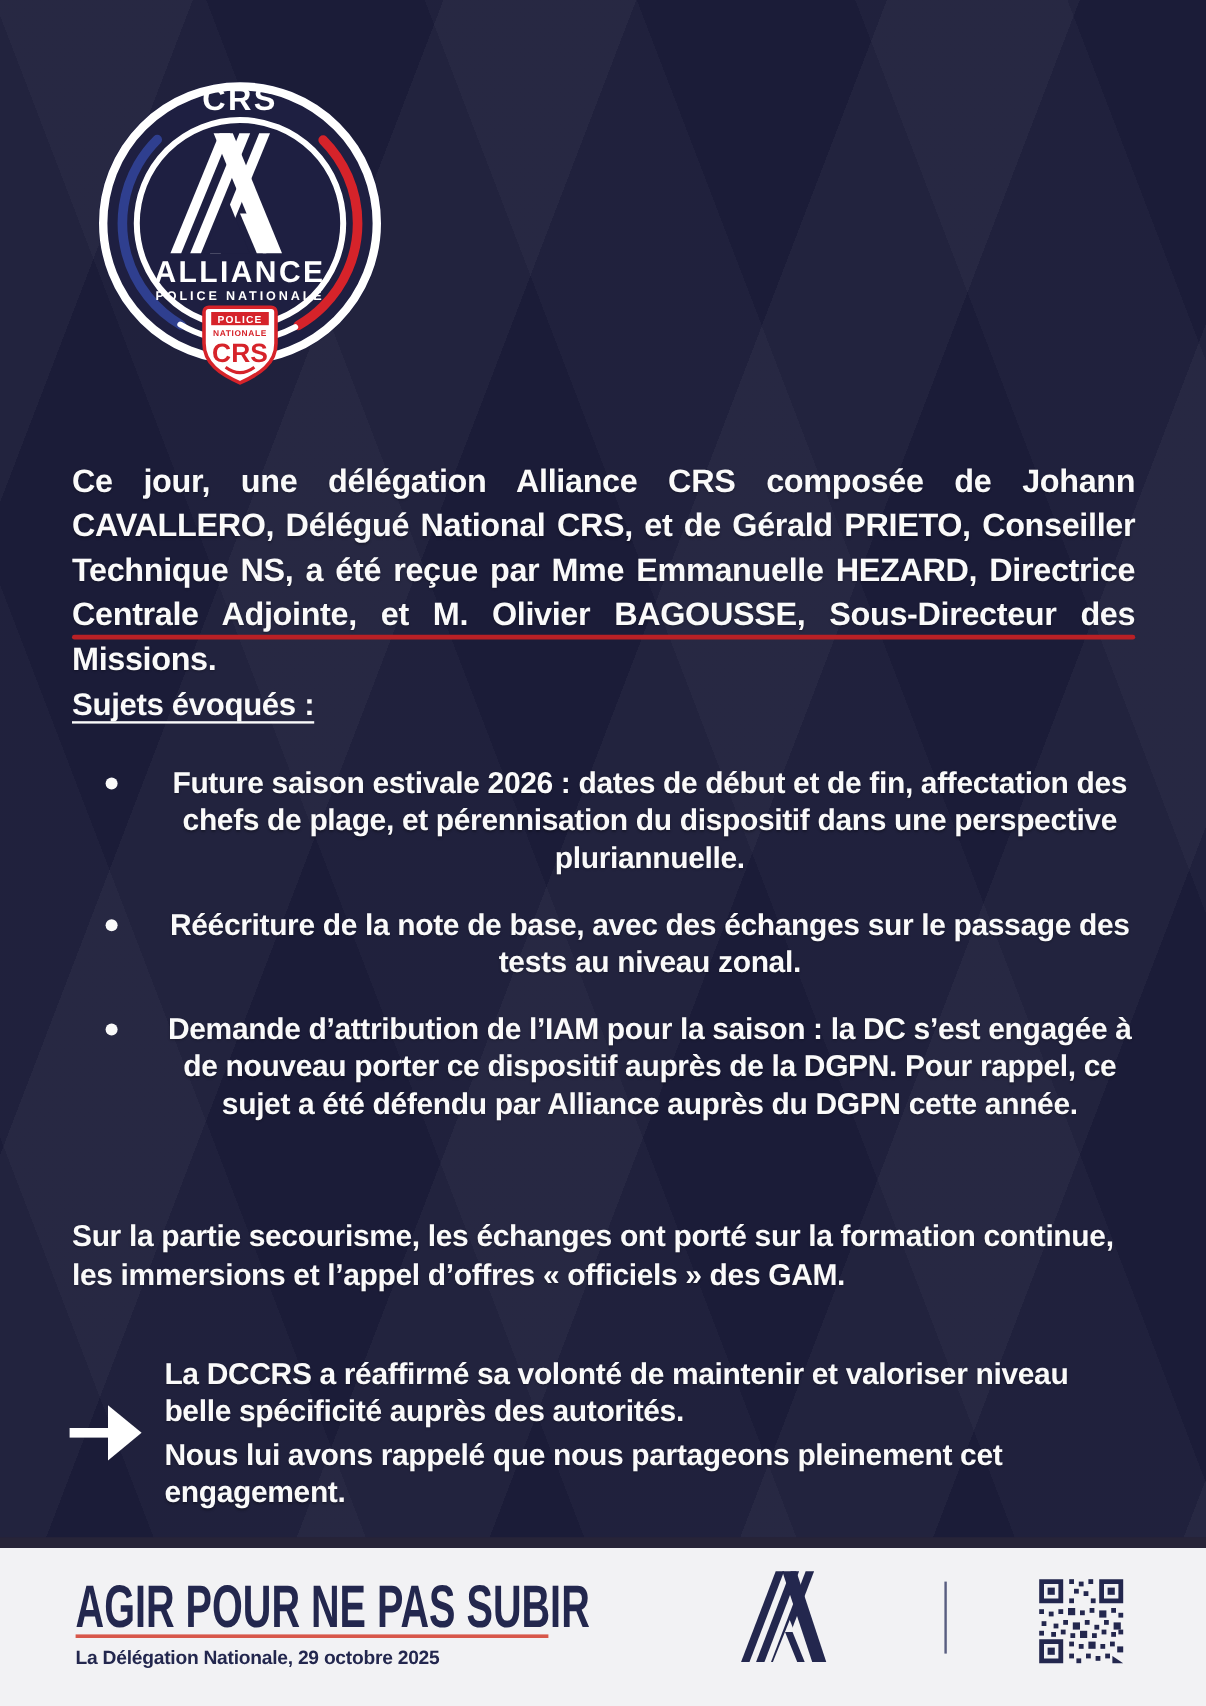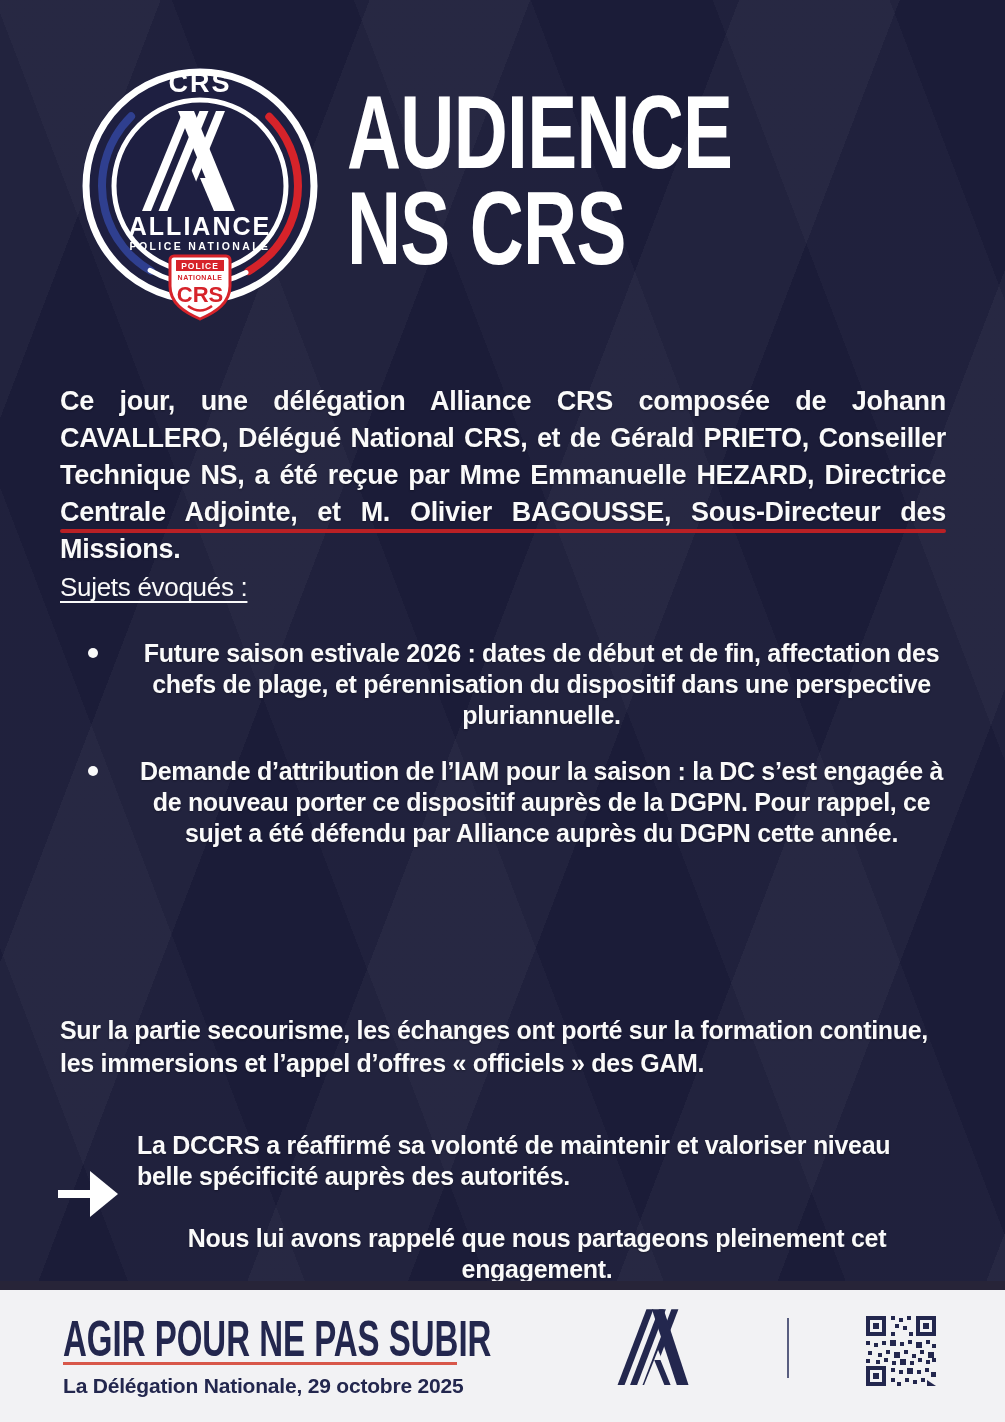--- a/index.html
+++ b/index.html
@@ -23,46 +23,46 @@
   .logo-wrap { left:70px; top:58px; width:262px; height:272px; }
 
   .title { left:347px; top:84px; line-height:96px; font-weight:900;
            font-size:104px; letter-spacing:-1px; color:#ffffff; }
 
   .intro { left:60px; top:383px; width:886px; font-size:27px; font-weight:700;
            line-height:37px; text-align:justify; letter-spacing:-0.3px;
            text-shadow:0 1px 2px rgba(0,0,0,.30); }
   .redline { left:60px; top:529px; width:886px; height:4px; background:#b92025; border-radius:2px; }
 
-  .subjects-heading { left:60px; top:572px; font-size:26px; font-weight:400;
+  .subjects-heading { left:60px; top:572px; font-size:26px; font-weight:700;
            text-decoration:underline; text-underline-offset:5px; letter-spacing:-0.3px; }
 
   .bullets { left:60px; top:638px; width:886px; list-style:none; }
   .bullets li { position:relative; padding-left:77px; font-size:25px; font-weight:700;
            line-height:31px; margin-bottom:25px; letter-spacing:-0.3px;
            text-shadow:0 1px 2px rgba(0,0,0,.30);text-align:center; }
   .bullets li::before { content:""; position:absolute; left:28px; top:10px;
            width:10px; height:10px; border-radius:50%; background:#fafafa; }
 
   .secourisme { left:60px; top:1014px; width:886px; font-size:25px; font-weight:700;
            line-height:33px; letter-spacing:-0.3px; text-shadow:0 1px 2px rgba(0,0,0,.30); }
 
   .highlight-arrow { left:56px; top:1163px; width:64px; height:62px; }
   .highlight-text { left:137px; top:1130px; width:800px; font-size:25px; font-weight:700;
            line-height:31px; letter-spacing:-0.3px; text-shadow:0 1px 2px rgba(0,0,0,.30); }
-  .highlight-text p + p { margin-top:31px;text-align:center; }
+  .highlight-text p + p { margin-top:6px; }
 
   .prefooter-strip { left:0; top:1281px; width:1005px; height:9px; background:#272438; }
 
   .footer { left:0; top:1290px; width:1005px; height:132px; background:#f2f2f4; }
   .slogan { position:absolute; left:63px; top:20px; font-size:50px; font-weight:900;
             color:#23274e; letter-spacing:0; }
   .slogan-underline { position:absolute; left:63px; top:72px; width:394px; height:3px;
             background:#d8574a; }
-  .byline { position:absolute; left:63px; top:84px; font-size:21px; font-weight:700;
+  .byline { position:absolute; left:63px; top:84px; font-size:16px; font-weight:700;
             color:#23274e; letter-spacing:-0.2px; }
   .footer-mark { position:absolute; left:616px; top:16px; width:78px; height:80px; }
   .footer-divider { position:absolute; left:787px; top:28px; width:2px; height:60px;
             background:#595e80; }
   .footer-qr { position:absolute; left:864px; top:24px; width:74px; height:74px; }
 </style>
 </head>
 <body>
 
 <div class="page">
@@ -97,31 +97,28 @@
     <g>
       <path d="M104 198 h52 a4 4 0 0 1 4 4 v26 c0 17 -14 26 -30 33 c-16 -7 -30 -16 -30 -33 v-26 a4 4 0 0 1 4 -4 z" fill="#ffffff" stroke="#d6232a" stroke-width="3"></path>
       <rect x="106" y="202" width="48" height="11" fill="#d6232a"></rect>
       <text x="130" y="211" text-anchor="middle" font-family="Liberation Sans, sans-serif" font-size="8.5" font-weight="900" fill="#ffffff" letter-spacing="1">POLICE</text>
       <text x="130" y="222" text-anchor="middle" font-family="Liberation Sans, sans-serif" font-size="7" font-weight="700" fill="#d6232a" letter-spacing="0.5">NATIONALE</text>
       <text x="130" y="244" text-anchor="middle" font-family="Liberation Sans, sans-serif" font-size="22" font-weight="900" fill="#d6232a">CRS</text>
       <path d="M118 248 q12 9 24 0" fill="none" stroke="#d6232a" stroke-width="2.5"></path>
     </g>
   </svg>
 
-  <div class="abs title">
-    <div><span class="condensed">AUDIENCE</span></div>
-    <div><span class="condensed">NS CRS</span></div>
-  </div>
 
   <p class="abs intro">Ce jour, une délégation Alliance CRS composée de Johann CAVALLERO, Délégué National CRS, et de Gérald PRIETO, Conseiller Technique NS, a été reçue par Mme Emmanuelle HEZARD, Directrice Centrale Adjointe, et M. Olivier BAGOUSSE, Sous-Directeur des Missions.</p>
   <div class="abs redline"></div>
 
   <h2 class="abs subjects-heading">Sujets évoqués :</h2>
   <ul class="abs bullets">
     <li>Future saison estivale 2026 : dates de début et de fin, affectation des chefs de plage, et pérennisation du dispositif dans une perspective pluriannuelle.</li>
+    <li>Réécriture de la note de base, avec des échanges sur le passage des tests au niveau zonal.</li>
     <li>Demande d’attribution de l’IAM pour la saison : la DC s’est engagée à de nouveau porter ce dispositif auprès de la DGPN. Pour rappel, ce sujet a été défendu par Alliance auprès du DGPN cette année.</li>
   </ul>
 
   <p class="abs secourisme">Sur la partie secourisme, les échanges ont porté sur la formation continue, les immersions et l’appel d’offres « officiels » des GAM.</p>
 
   <svg class="abs highlight-arrow" viewBox="0 0 64 62" aria-hidden="true">
     <rect x="2" y="27" width="36" height="8" fill="#ffffff"></rect>
     <path d="M34 8 L62 31 L34 54 Z" fill="#ffffff"></path>
   </svg>
   <div class="abs highlight-text">

